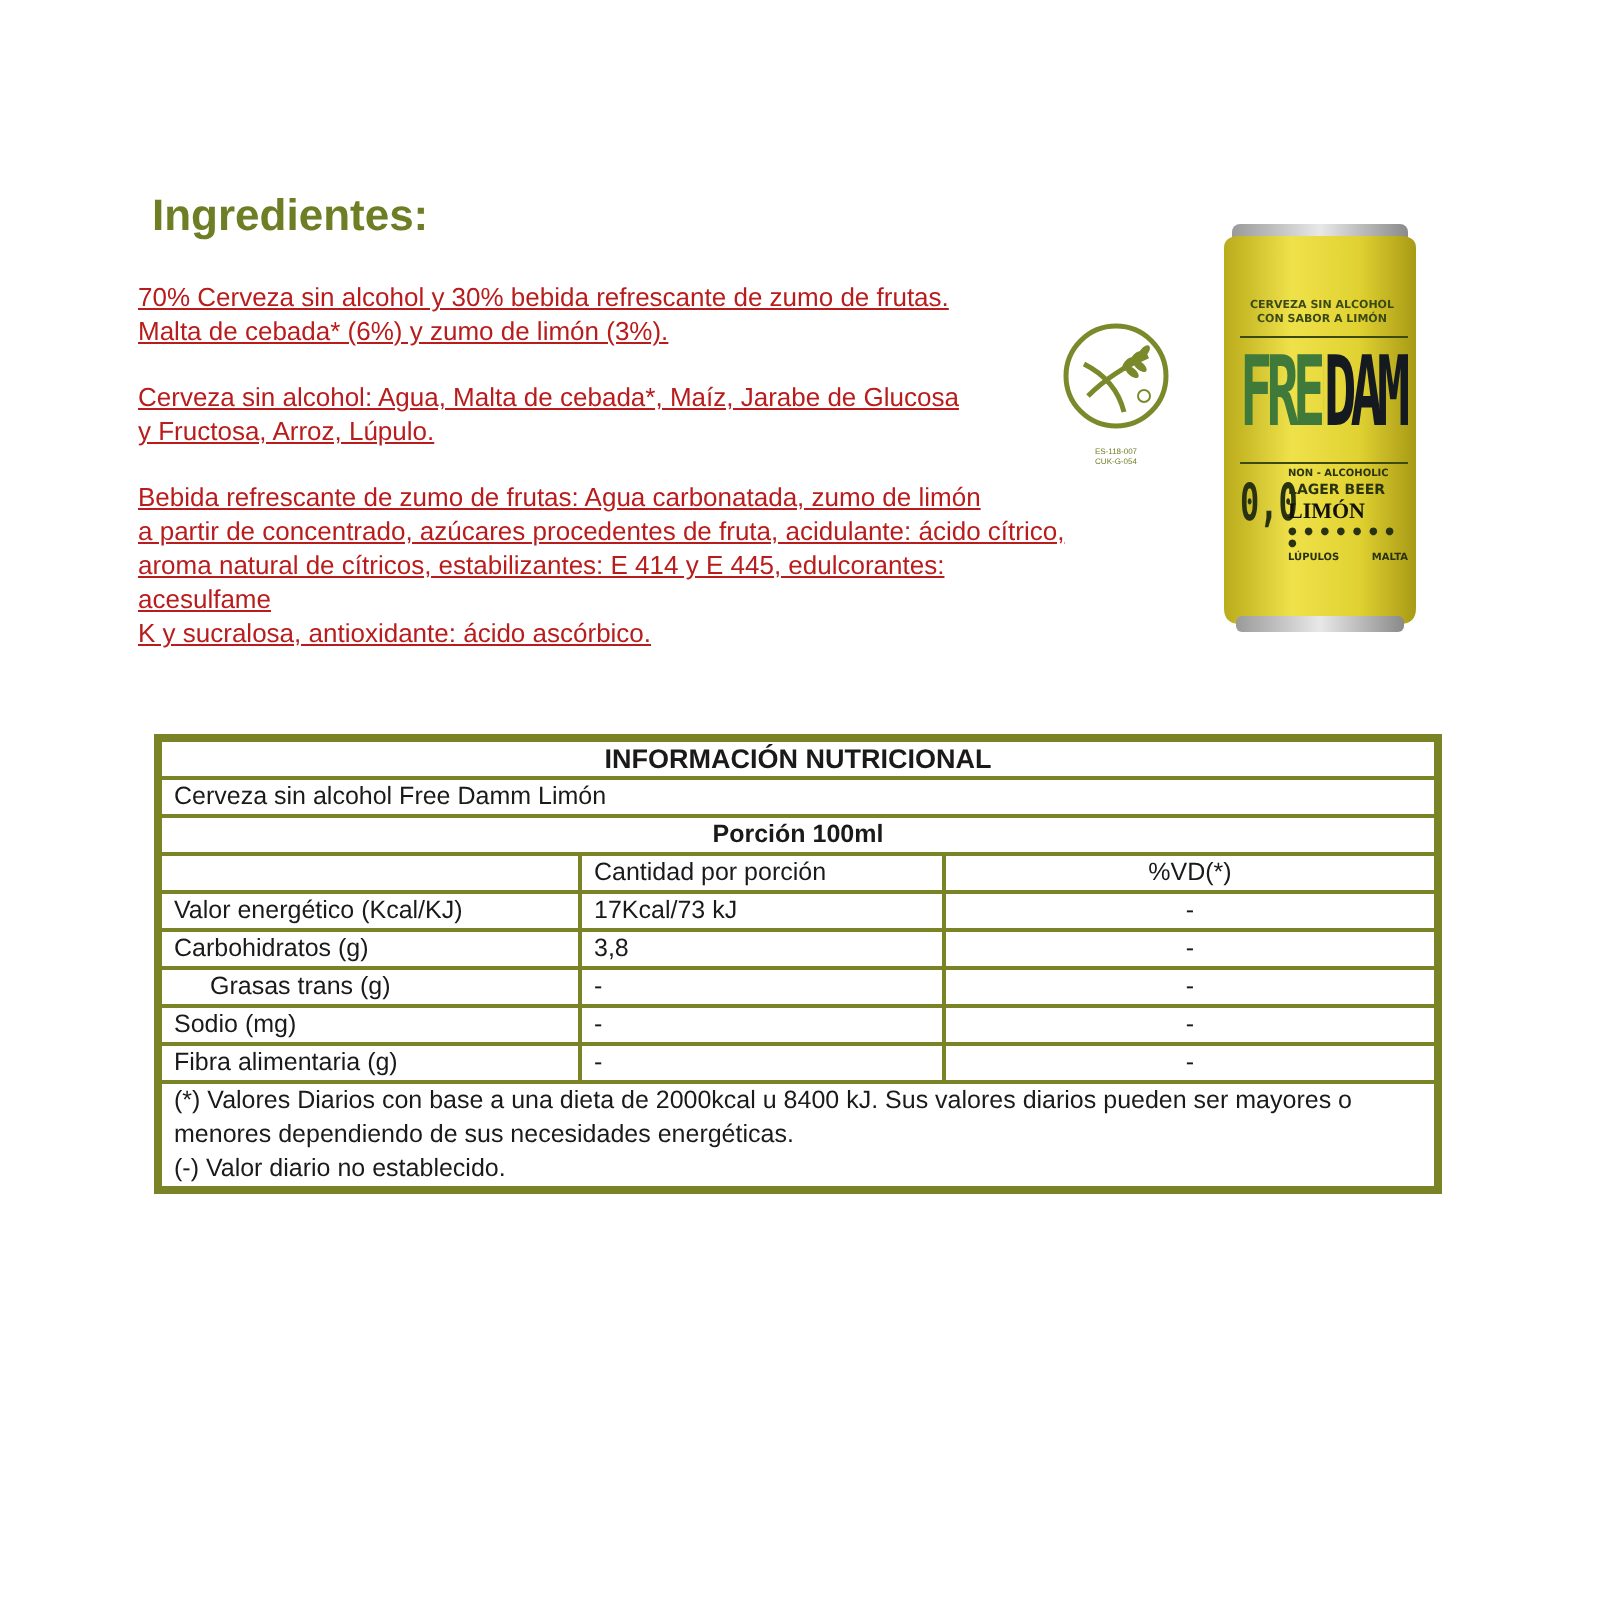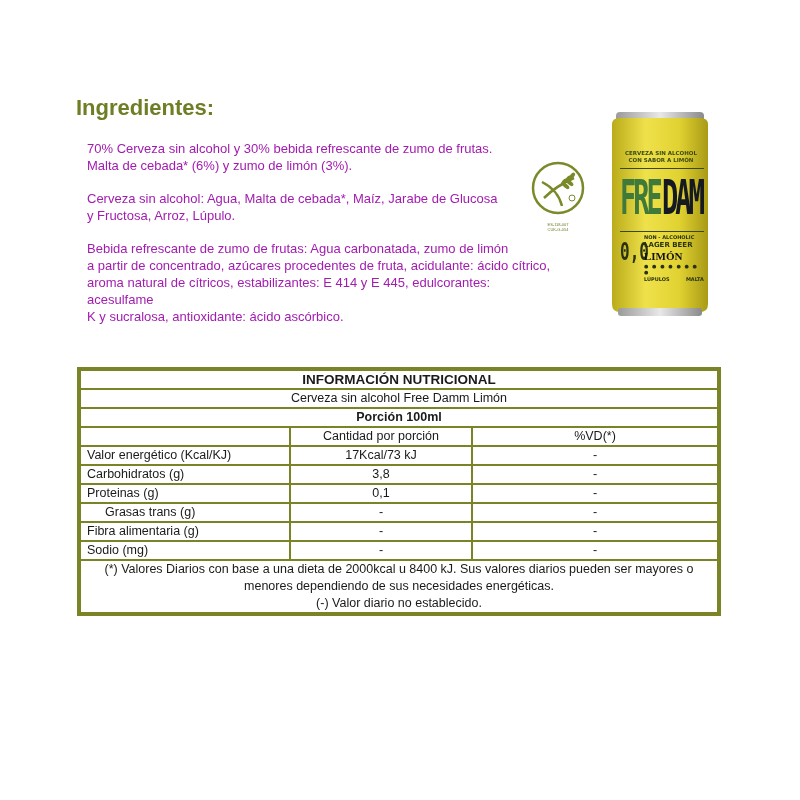--- a/index.html
+++ b/index.html
@@ -1,33 +1,33 @@
 <!DOCTYPE html>
 <html><head>
 <meta charset="utf-8">
 <style>
   html, body { margin:0; padding:0; background:#ffffff; }
   body { width:800px; height:800px; position:relative; overflow:hidden; font-family:"Liberation Sans", sans-serif; color:#1a1a1a; }
   .heading { position:absolute; left:76px; top:95px; font-size:22px; font-weight:bold; color:#6d7e25; margin:0; }
-  .ing { position:absolute; left:87px; top:140px; width:470px; font-size:13px; line-height:17px; color:#a21caf; }
+  .ing { position:absolute; left:69px; top:140px; width:470px; font-size:13px; line-height:17px; color:#b91c1c;text-decoration:underline; }
   .ing p { margin:0 0 16px 0; white-space:pre-line; }
   .gf-logo { position:absolute; left:530px; top:160px; width:56px; height:80px; }
   .gf-logo .codes { font-size:4px; color:#6d7e25; text-align:center; line-height:5px; margin-top:2px; }
   .can { position:absolute; left:606px; top:108px; width:108px; height:212px; }
   table.nut { position:absolute; left:77px; top:367px; width:644px; border-collapse:collapse; border:4px solid #7a8427; font-size:12.5px; }
   table.nut td { border:2px solid #7a8427; padding:0 6px; height:17px; line-height:17px; }
   .title-row td { text-align:center; font-weight:bold; font-size:13.5px; height:24px; }
-  .sub-row td { text-align:center; height:26px; }
+  .sub-row td { text-align:left; height:26px; }
   .porcion-row td { text-align:center; font-weight:bold; height:34px; }
   .hdr td { }
   .c1 { width:178px; text-align:left;margin-top:12px; }
-  .c2 { width:168px; text-align:center; }
+  .c2 { width:168px; }
   .c3 { text-align:center; }
   .indent { padding-left:24px !important; }
-  .foot td { text-align:center; line-height:17px; padding:4px 10px 6px; }
+  .foot td { text-align:left; line-height:17px; padding:4px 10px 6px; }
 </style>
 </head>
 <body>
 
 <h2 class="heading">Ingredientes:</h2>
 
 <div class="ing">
   <p>70% Cerveza sin alcohol y 30% bebida refrescante de zumo de frutas.
 Malta de cebada* (6%) y zumo de limón (3%).</p>
   <p>Cerveza sin alcohol: Agua, Malta de cebada*, Maíz, Jarabe de Glucosa
@@ -118,36 +118,31 @@
     <td class="c1">Valor energético (Kcal/KJ)</td>
     <td class="c2">17Kcal/73 kJ</td>
     <td class="c3">-</td>
   </tr>
   <tr>
     <td class="c1">Carbohidratos (g)</td>
     <td class="c2">3,8</td>
     <td class="c3">-</td>
   </tr>
   <tr>
-    <td class="c1">Proteinas (g)</td>
-    <td class="c2">0,1</td>
-    <td class="c3">-</td>
-  </tr>
-  <tr>
     <td class="c1 indent">Grasas trans (g)</td>
     <td class="c2">-</td>
     <td class="c3">-</td>
   </tr>
   <tr>
-    <td class="c1">Fibra alimentaria (g)</td>
+    <td class="c1">Sodio (mg)</td>
     <td class="c2">-</td>
     <td class="c3">-</td>
   </tr>
   <tr>
-    <td class="c1">Sodio (mg)</td>
+    <td class="c1">Fibra alimentaria (g)</td>
     <td class="c2">-</td>
     <td class="c3">-</td>
   </tr>
   <tr class="foot">
     <td colspan="3">
       <div>(*) Valores Diarios con base a una dieta de 2000kcal u 8400 kJ. Sus valores diarios pueden ser mayores o menores dependiendo de sus necesidades energéticas.</div>
       <div>(-) Valor diario no establecido.</div>
     </td>
   </tr>
 </tbody>

